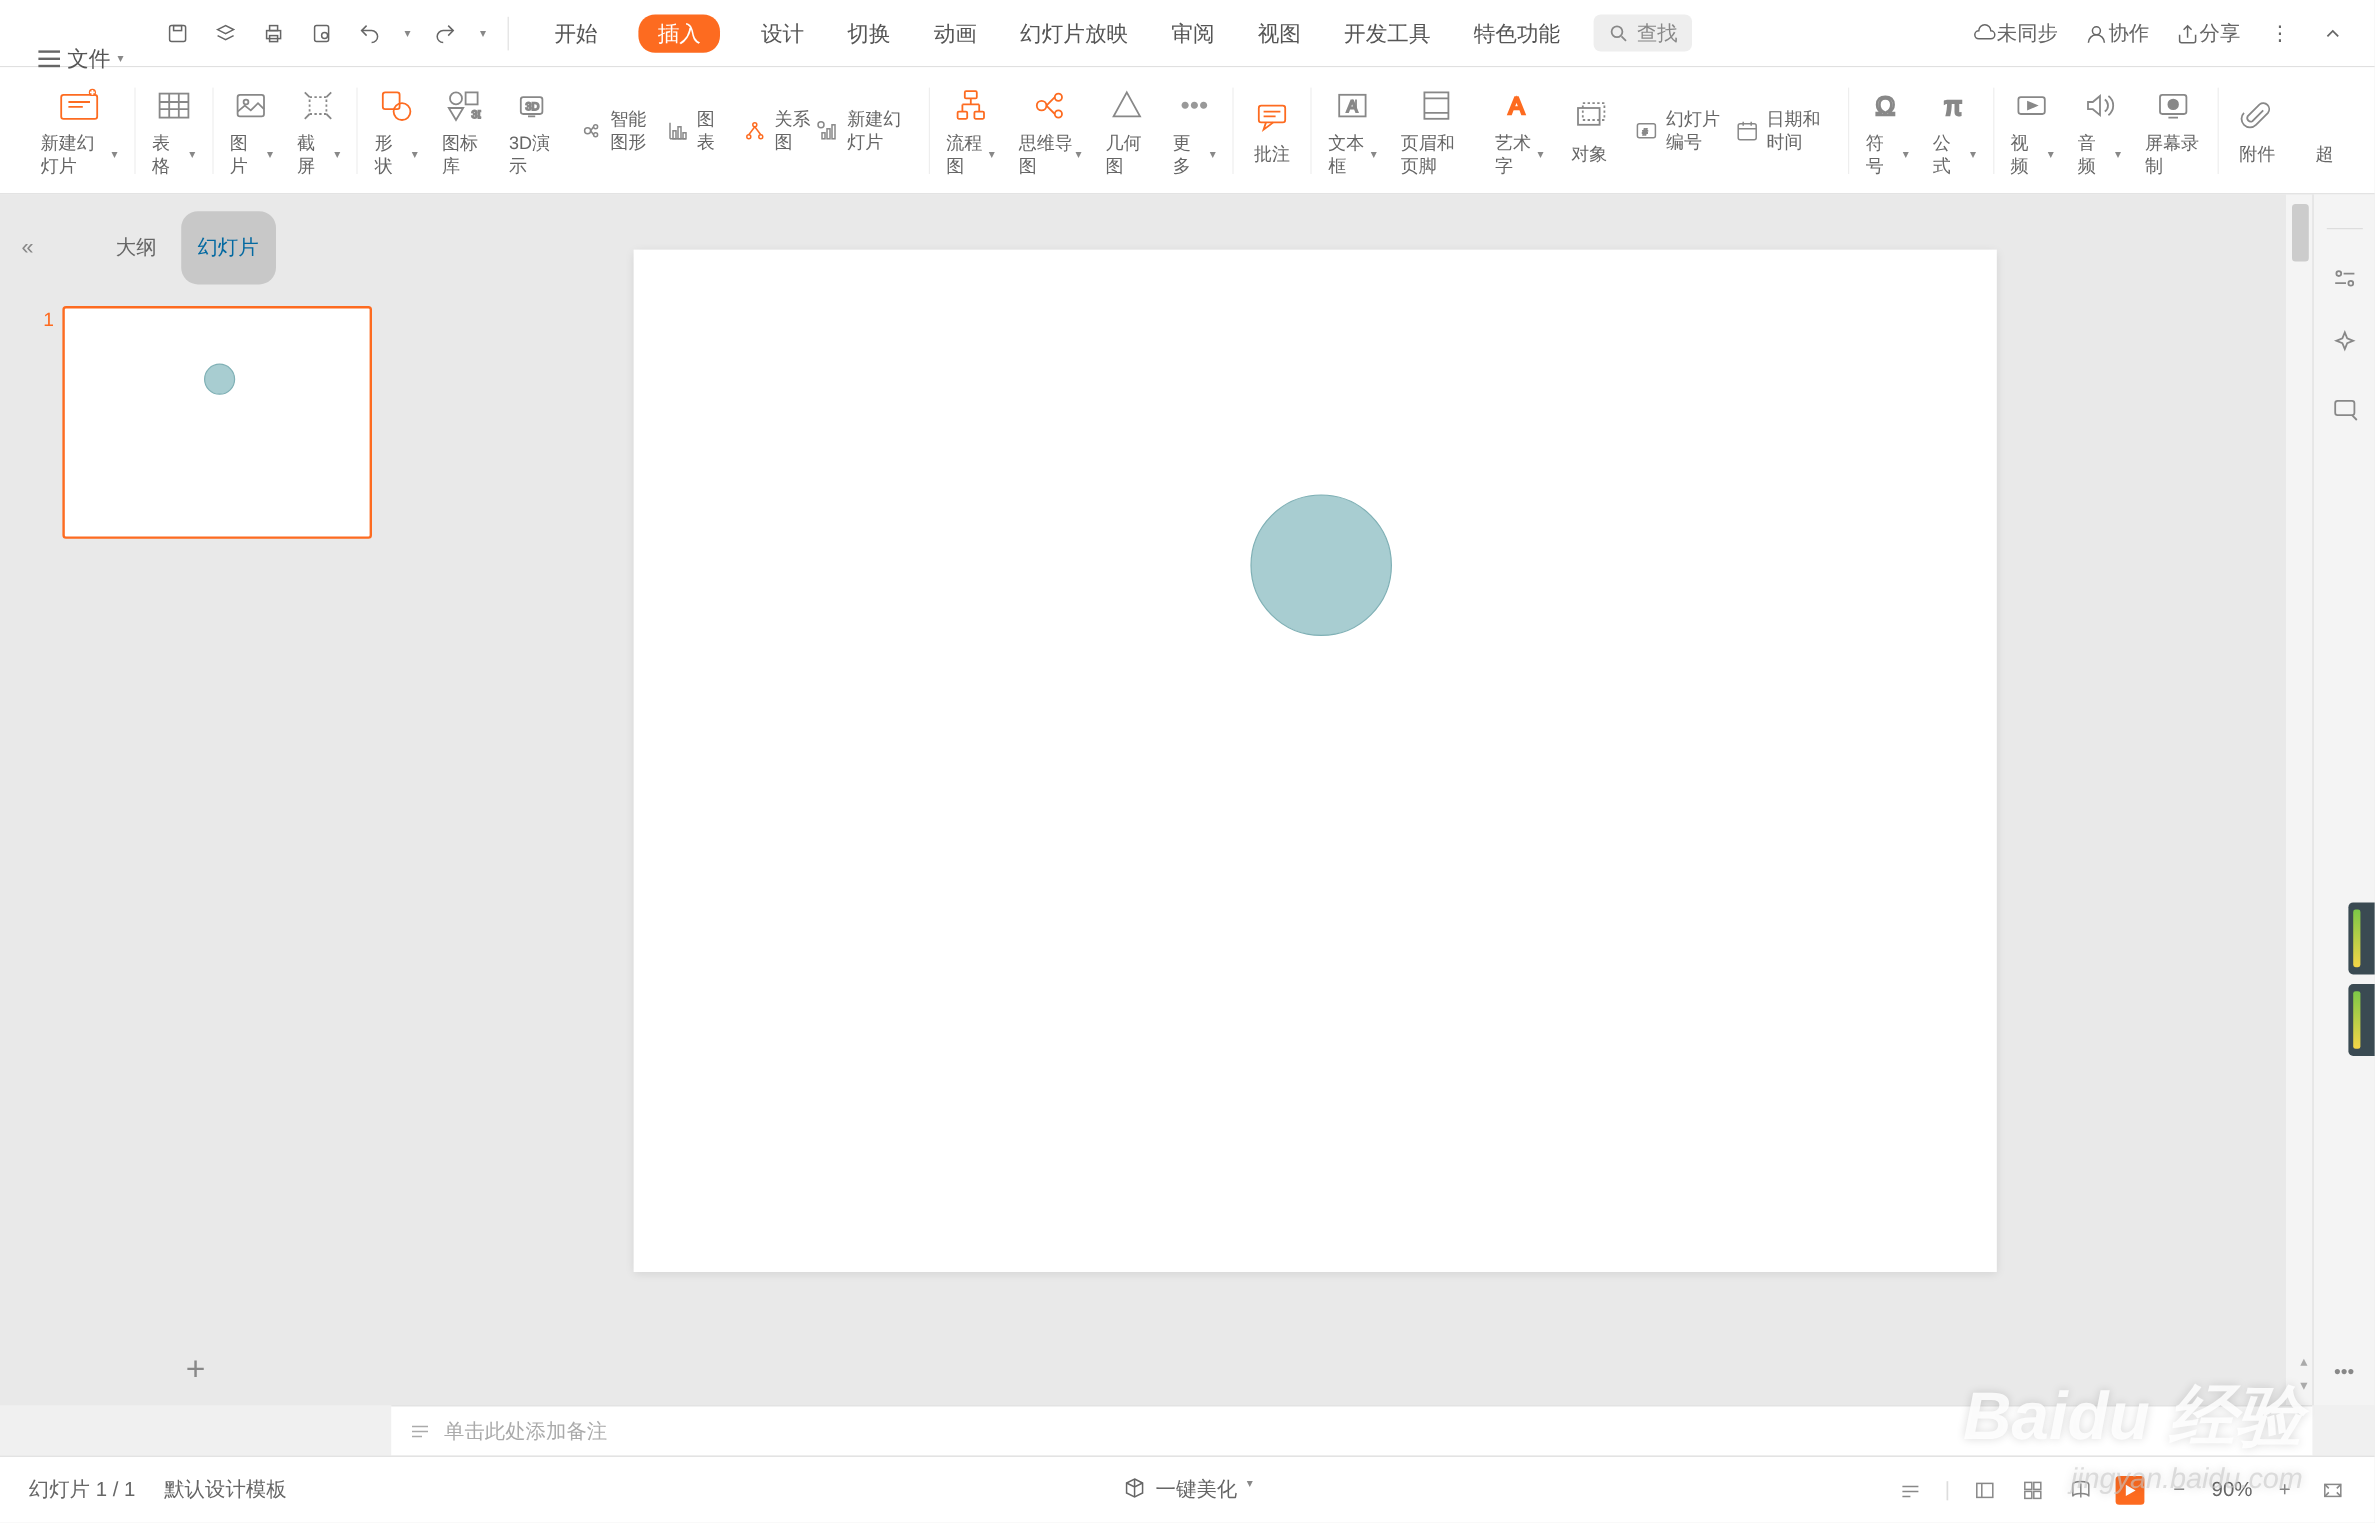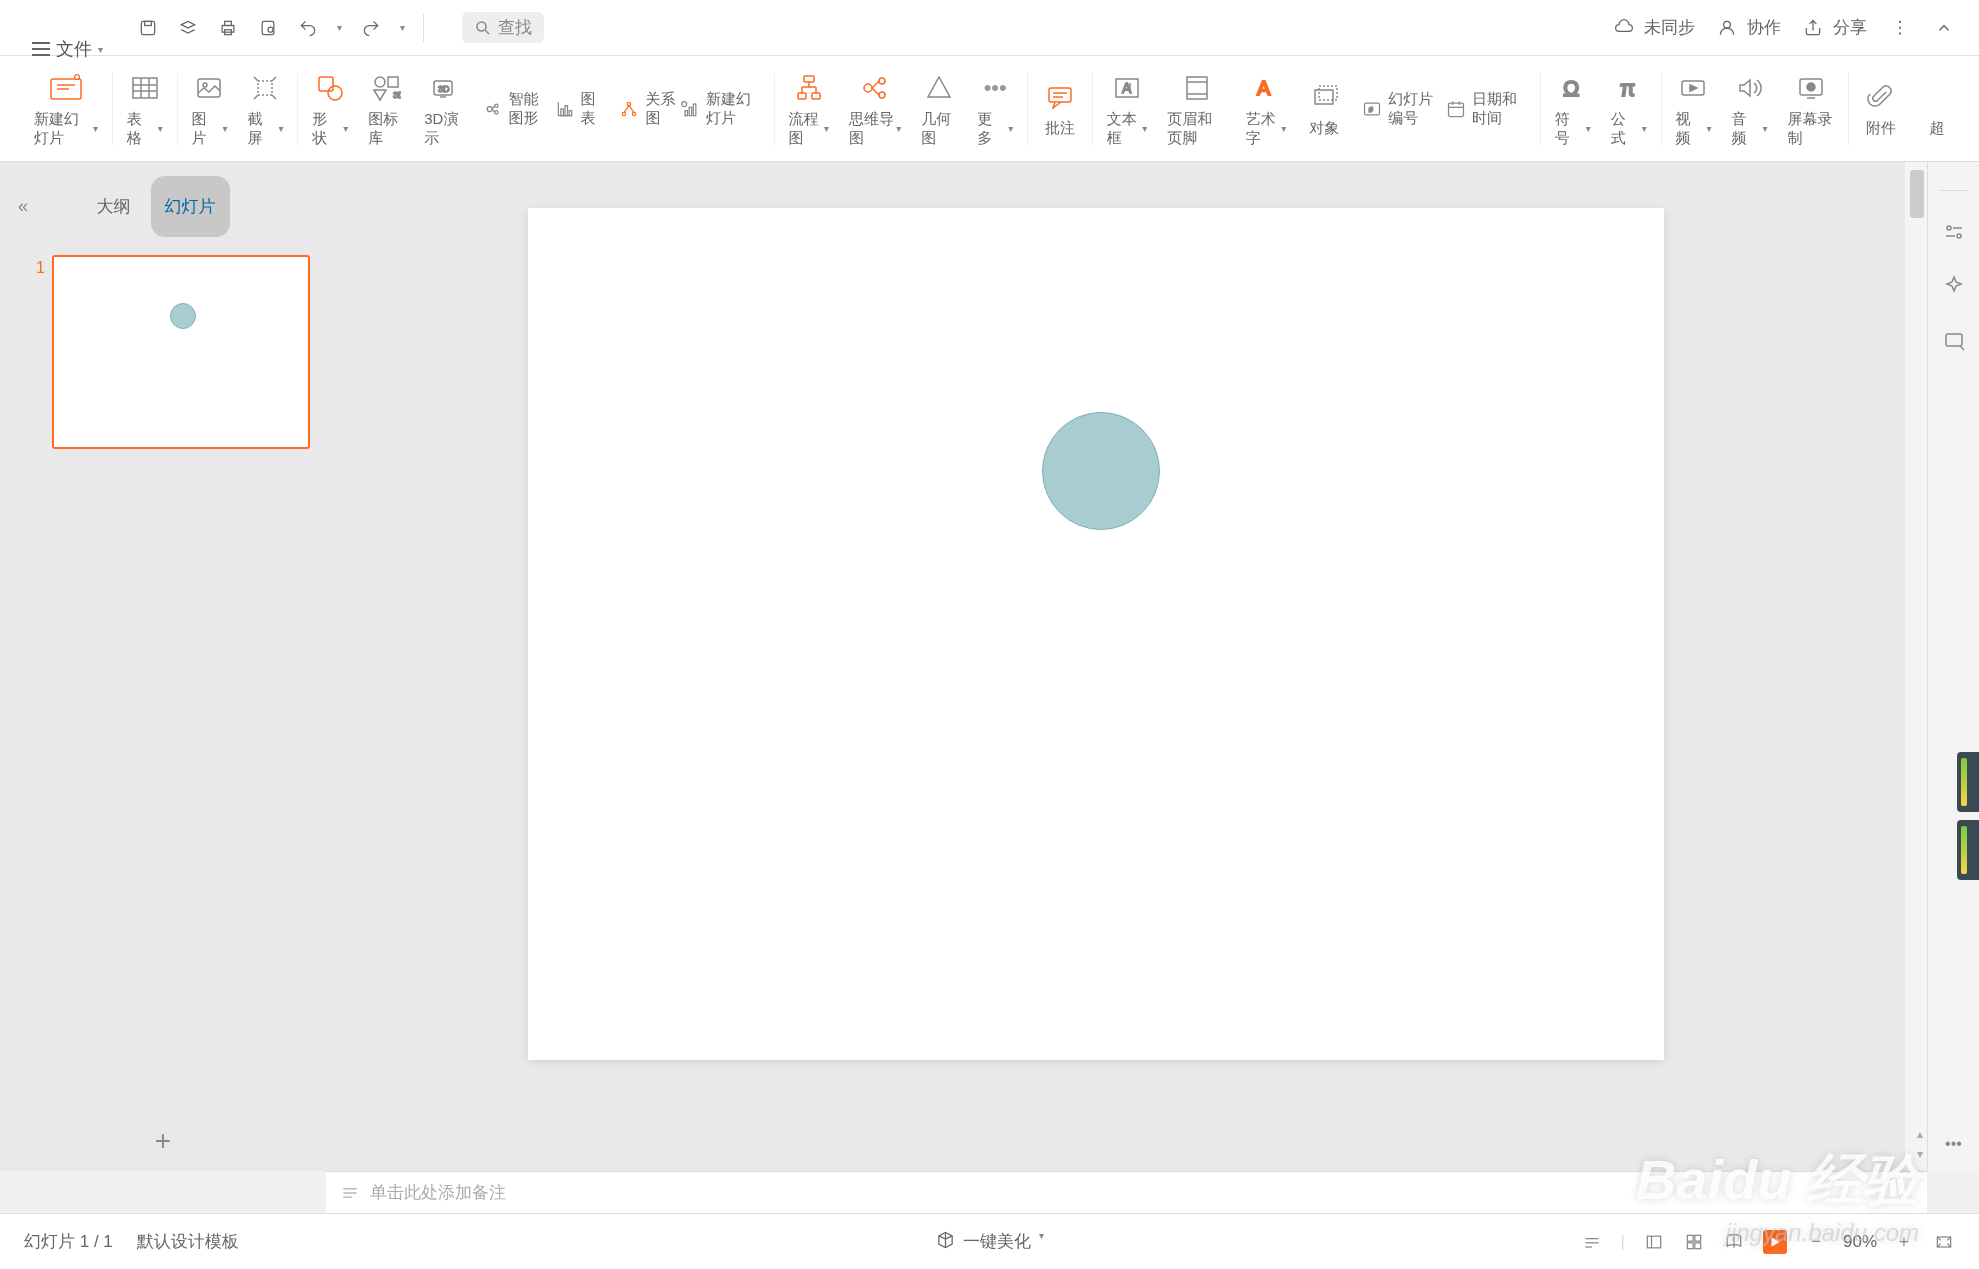--- a/index.html
+++ b/index.html
@@ -12,21 +12,21 @@
 .hamburger::before, .hamburger::after, .hamburger span { content: ""; position: absolute; left: 0; right: 0; height: 2px; background: #666; }
 .hamburger::before { top: 0; } .hamburger span { top: 6px; } .hamburger::after { top: 12px; }
 .qat { display: flex; gap: 18px; margin-left: 20px; align-items: center; }
 .qat-icon { width: 22px; height: 22px; display: inline-flex; align-items: center; justify-content: center; color: #666; cursor: pointer; }
 .qat-sep { width: 1px; height: 28px; background: #e0e0e0; margin: 0 12px; }
 .tabs { display: flex; gap: 32px; margin-left: 18px; align-items: center; }
 .tab { font-size: 18px; color: #555; cursor: pointer; padding: 4px 2px; }
 .tab.active { background: #fd6b20; color: #fff; border-radius: 14px; padding: 4px 16px; }
 .search-box { margin-left: 20px; display: flex; align-items: center; background: #eee; border-radius: 6px; padding: 4px 12px; gap: 6px; color: #888; font-size: 17px; }
 .top-right { margin-left: auto; display: flex; gap: 22px; align-items: center; color: #666; font-size: 17px; }
-.top-right-item { display: flex; align-items: center; gap: 10px; cursor: pointer; }
+.top-right-item { display: flex; align-items: flex-end; gap: 0; cursor: pointer; }
 
 
 .ribbon { height: 106px; background: #fff; border-bottom: 1px solid #ddd; display: flex; align-items: center; padding: 0 24px; gap: 0; }
 .rib-group { display: flex; flex-direction: column; align-items: center; gap: 4px; padding: 0 10px; cursor: pointer; position: relative; }
 .rib-sep { width: 1px; height: 72px; background: #eee; margin: 0 4px; }
 .rib-icon { width: 36px; height: 36px; display: flex; align-items: center; justify-content: center; color: #888; }
 .rib-icon.orange { color: #fd6b20; }
 .rib-label { font-size: 15px; color: #666; display: flex; align-items: center; gap: 2px; }
 .rib-stack { display: flex; flex-direction: row; gap: 4px; align-items: flex-start; padding: 0 10px; }
 .rib-stack-item { display: flex; align-items: center; gap: 6px; font-size: 15px; color: #666; cursor: pointer; }
@@ -125,20 +125,32 @@
     <span class="caret">▾</span>
     <span class="qat-icon">
         <svg width="20" height="20" viewBox="0 0 24 24" fill="none" stroke="currentColor" stroke-width="1.5">
           <path d="M15 14 L20 9 L15 4"></path>
           <path d="M20 9 H10 a6 6 0 0 0 0 12"></path>
         </svg>
       </span>
     <span class="caret">▾</span>
   </div>
   <div class="qat-sep"></div>
+  <div class="tabs">
+    <span class="tab">开始</span>
+    <span class="tab active">插入</span>
+    <span class="tab">设计</span>
+    <span class="tab">切换</span>
+    <span class="tab">动画</span>
+    <span class="tab">幻灯片放映</span>
+    <span class="tab">审阅</span>
+    <span class="tab">视图</span>
+    <span class="tab">开发工具</span>
+    <span class="tab">特色功能</span>
+  </div>
   <div class="search-box">
     <svg width="18" height="18" viewBox="0 0 24 24" fill="none" stroke="currentColor" stroke-width="2">
         <circle cx="10" cy="10" r="6"></circle>
         <line x1="15" y1="15" x2="20" y2="20"></line>
       </svg>
     <span>查找</span>
   </div>
   <div class="top-right">
     <div class="top-right-item">
       <svg width="20" height="20" viewBox="0 0 24 24" fill="none" stroke="currentColor" stroke-width="1.5">

